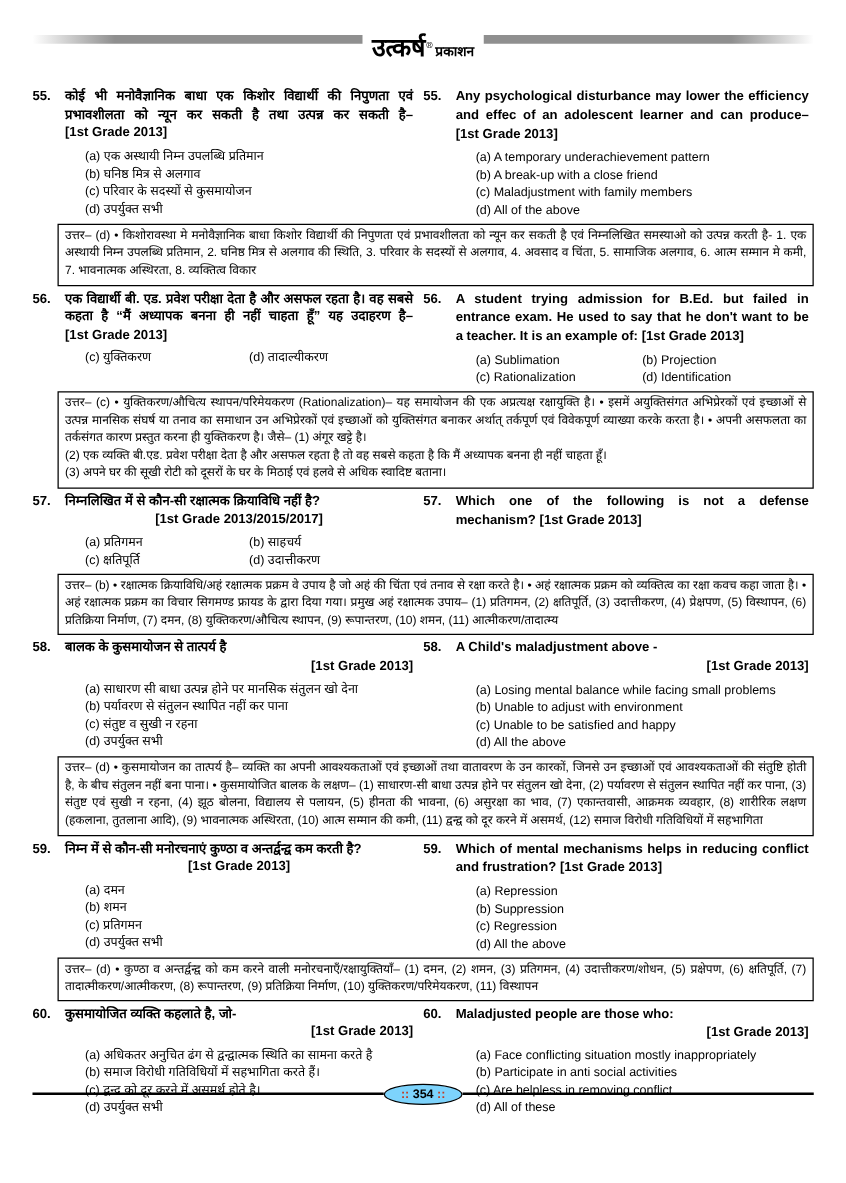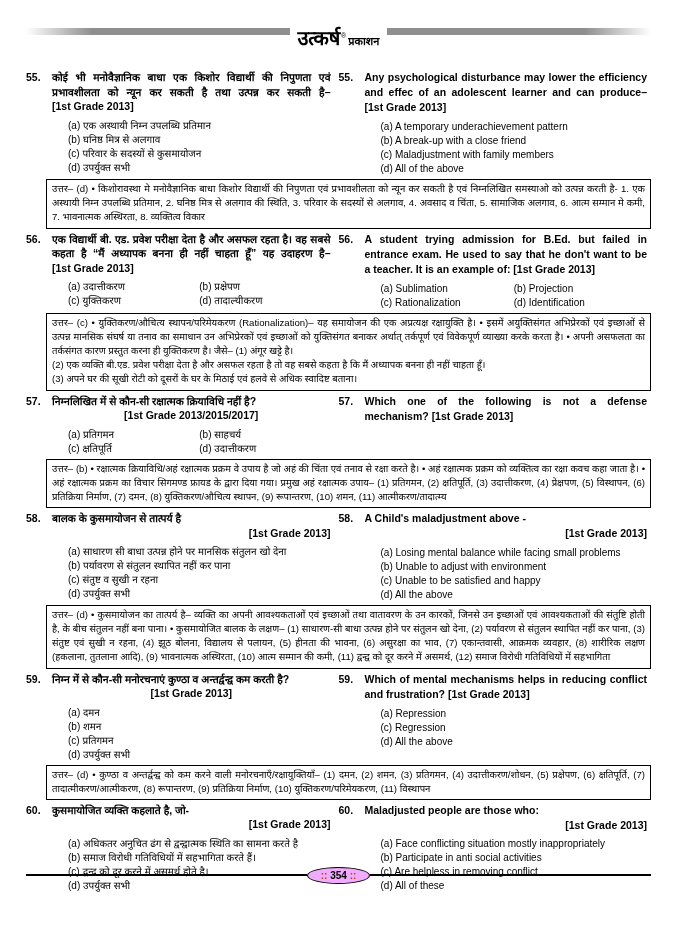--- a/index.html
+++ b/index.html
@@ -148,21 +148,21 @@
     background: #000;
   }
   .pagenum {
     flex: 0 0 auto;
     border: 1.4px solid #000;
     border-radius: 50%;
     padding: 2px 13px;
     font-size: 10px;
     font-weight: 700;
     line-height: 11px;
-    background: #f0abfc;
+    background: #7dd3fc;
     white-space: nowrap;
   }
   .pagenum .dots { color: #c23b22; font-weight: 700; }
 </style>
 </head>
 <body>
 
 <div class="page">
 
   <div class="header">
@@ -212,24 +212,20 @@
   <div class="qblock">
     <div class="col hi">
       <div class="qnum">56.</div>
       <div class="qbody">
         <div class="stem">
           <span>एक विद्यार्थी बी. एड. प्रवेश परीक्षा देता है और असफल रहता है। वह सबसे कहता है “मैं अध्यापक बनना ही नहीं चाहता हूँ” यह उदाहरण है–</span>
           <span class="src">[1st Grade 2013]</span>
         </div>
         <div class="opts">
           <div class="opt-2col">
-            <span>(a) उदात्तीकरण</span>
-            <span>(b) प्रक्षेपण</span>
-          </div>
-          <div class="opt-2col">
             <span>(c) युक्तिकरण</span>
             <span>(d) तादाल्यीकरण</span>
           </div>
         </div>
       </div>
     </div>
     <div class="col">
       <div class="qnum">56.</div>
       <div class="qbody">
         <div class="stem eng">
@@ -331,20 +327,21 @@
     </div>
     <div class="col">
       <div class="qnum">59.</div>
       <div class="qbody">
         <div class="stem eng">
           <span>Which of mental mechanisms helps in reducing conflict and frustration?</span>
           <span class="src">[1st Grade 2013]</span>
         </div>
         <div class="opts">
           <div class="opt eng">(a) Repression</div>
+          <div class="opt eng">(b) Suppression</div>
           <div class="opt eng">(c) Regression</div>
           <div class="opt eng">(d) All the above</div>
         </div>
       </div>
     </div>
   </div>
   <div class="ansbox">उत्तर– (d) • कुण्ठा व अन्तर्द्वन्द्व को कम करने वाली मनोरचनाएँ/रक्षायुक्तियाँ– (1) दमन, (2) शमन, (3) प्रतिगमन, (4) उदात्तीकरण/शोधन, (5) प्रक्षेपण, (6) क्षतिपूर्ति, (7) तादात्मीकरण/आत्मीकरण, (8) रूपान्तरण, (9) प्रतिक्रिया निर्माण, (10) युक्तिकरण/परिमेयकरण, (11) विस्थापन</div>
 
   <div class="qblock">
     <div class="col hi">

